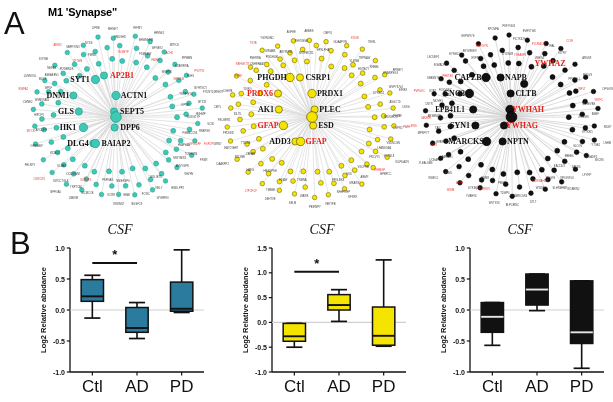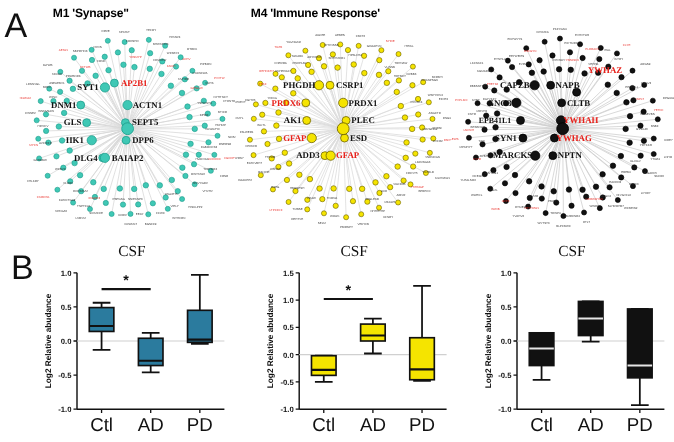--- a/index.html
+++ b/index.html
@@ -48,21 +48,21 @@
   
   .row-b { position: absolute; left: 0; top: 212px; width: 613px; height: 190px; }
   .plot-block { position: absolute; top: 0; height: 190px; }
   #plot-1 { left: 30px;  width: 180px; }
   #plot-2 { left: 232px; width: 180px; }
   #plot-3 { left: 430px; width: 180px; }
 
   .plot-title {
     position: absolute; top: 10px; left: 0; width: 100%;
     text-align: center;
-    font-size: 14px; font-weight: 500;
+    font-size: 14px; font-style: italic; font-weight: 500;
     color: #111;
     font-family: "Liberation Serif", serif;
   }
   .plot-canvas { position: absolute; left: 0; top: 28px; width: 100%; height: 162px; }
   .plot-canvas svg { display: block; width: 100%; height: 100%; }
 
   .ax-tick-label { font-size: 7px; font-weight: bold; fill: #111;
                    font-family: "Liberation Sans", sans-serif; }
   .ax-y-title { font-size: 7.5px; font-weight: bold; fill: #111;
                 font-family: "Liberation Sans", sans-serif; }
@@ -389,21 +389,20 @@
               <text x="50" y="112" font-size="8" font-weight="bold" fill="#111111" text-anchor="middle" font-family="&quot;Liberation Serif&quot;, serif">IIK1</text>
               <text x="112" y="112" font-size="8" font-weight="bold" fill="#111111" text-anchor="middle" font-family="&quot;Liberation Serif&quot;, serif">DPP6</text>
               <text x="60" y="128" font-size="8" font-weight="bold" fill="#111111" text-anchor="middle" font-family="&quot;Liberation Serif&quot;, serif">DLG4</text>
               <text x="98" y="128" font-size="8" font-weight="bold" fill="#111111" text-anchor="middle" font-family="&quot;Liberation Serif&quot;, serif">BAIAP2</text>
             </g>
           </svg>
       </div>
     </div>
 
     <div class="net-block" id="net-m4">
-      <div class="net-title">M4 'Immune Response'</div>
       <div class="net-canvas">
         <svg viewBox="0 0 196 194" preserveAspectRatio="xMidYMid meet">
             <g>
               <line x1="103.99997023037703" y1="99.01890065050227" x2="160.65405100129604" y2="99.187499631049" stroke="#dcdcdc" stroke-width="0.75" opacity="0.95"></line>
               <line x1="103.84914725700861" y1="100.33696535700395" x2="155.57816211098466" y2="111.50284946606514" stroke="#dcdcdc" stroke-width="0.75" opacity="0.95"></line>
               <line x1="103.38558878215439" y1="101.64488817713205" x2="154.8114926603497" y2="125.50537365059482" stroke="#dcdcdc" stroke-width="0.75" opacity="0.95"></line>
               <line x1="102.83948013921753" y1="102.54674949525887" x2="147.49137619332433" y2="133.45759318347666" stroke="#dcdcdc" stroke-width="0.75" opacity="0.95"></line>
               <line x1="101.92112603120779" y1="103.54145028018414" x2="137.2774628681886" y2="142.21661970606897" stroke="#dcdcdc" stroke-width="0.75" opacity="0.95"></line>
               <line x1="100.97838847189759" y1="104.20857006389159" x2="127.37720732298587" y2="147.80578267866645" stroke="#dcdcdc" stroke-width="0.75" opacity="0.95"></line>
               <line x1="99.71979031256095" y1="104.74824506095743" x2="115.22261043155196" y2="153.68678093808674" stroke="#dcdcdc" stroke-width="0.75" opacity="0.95"></line>

